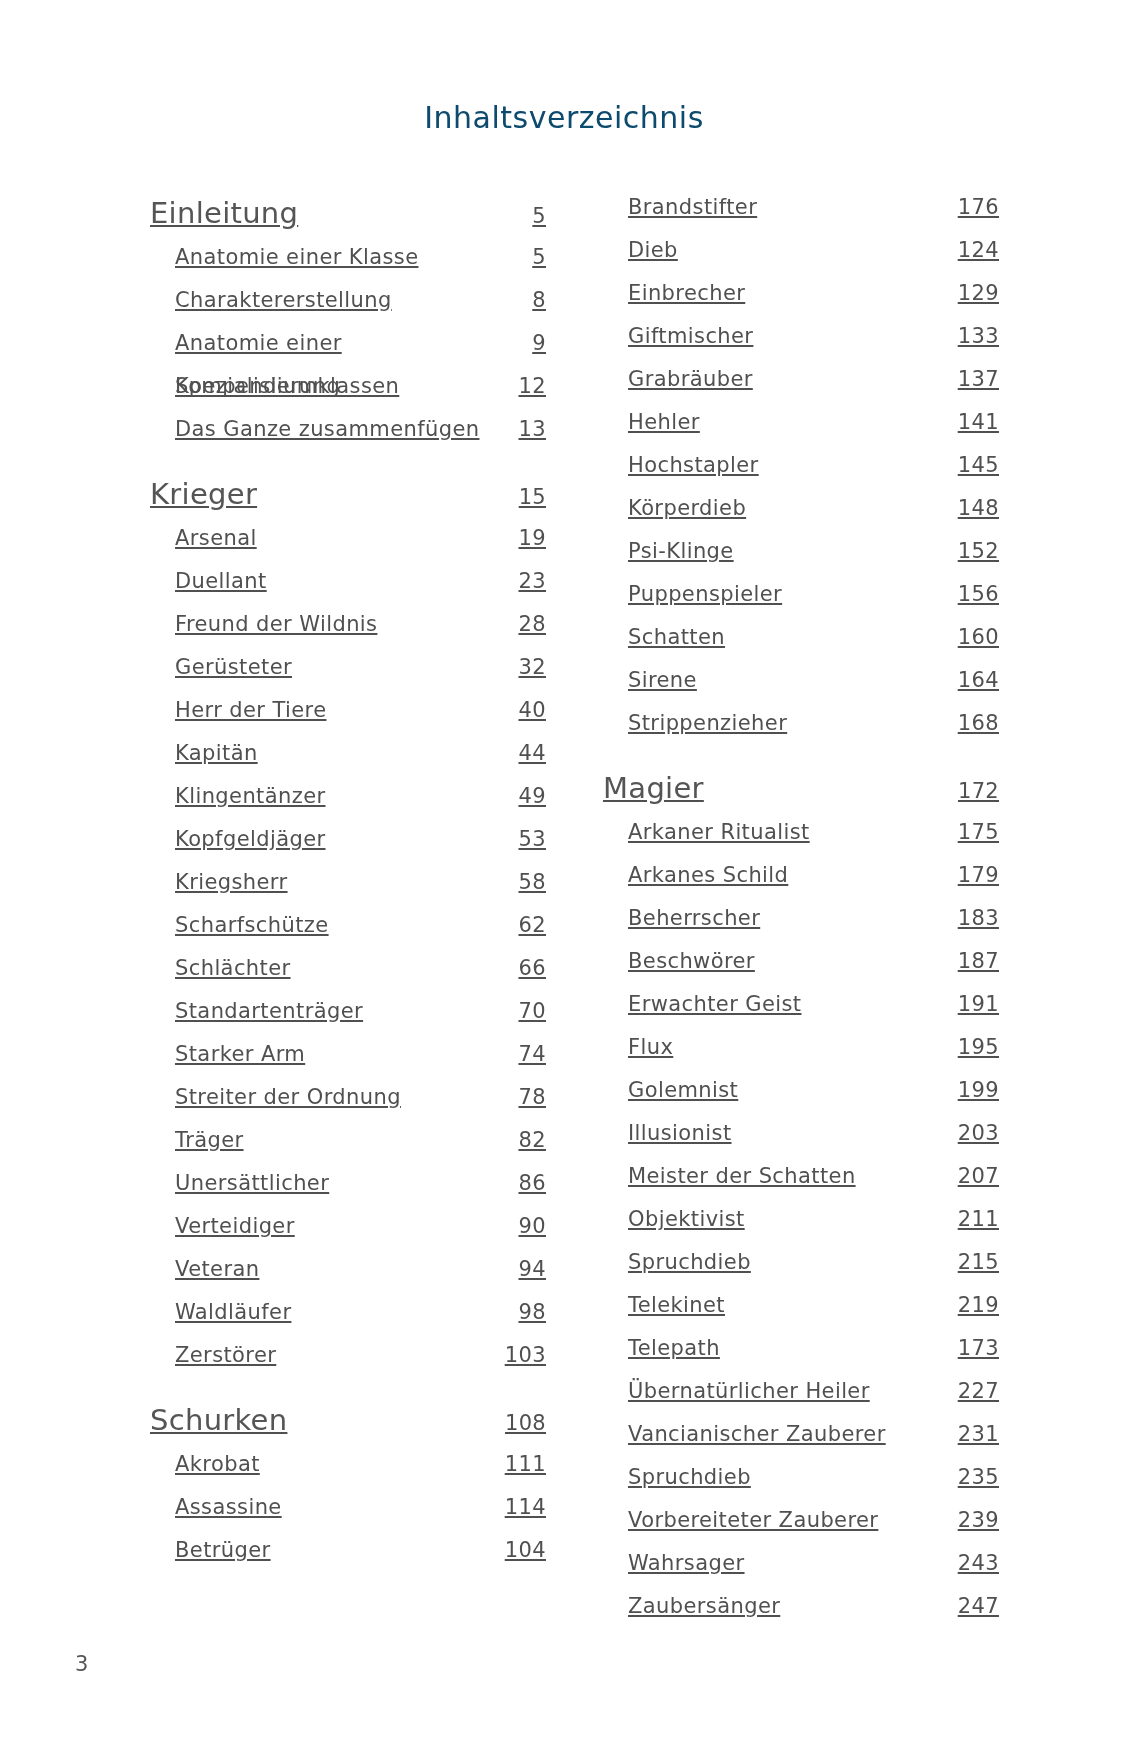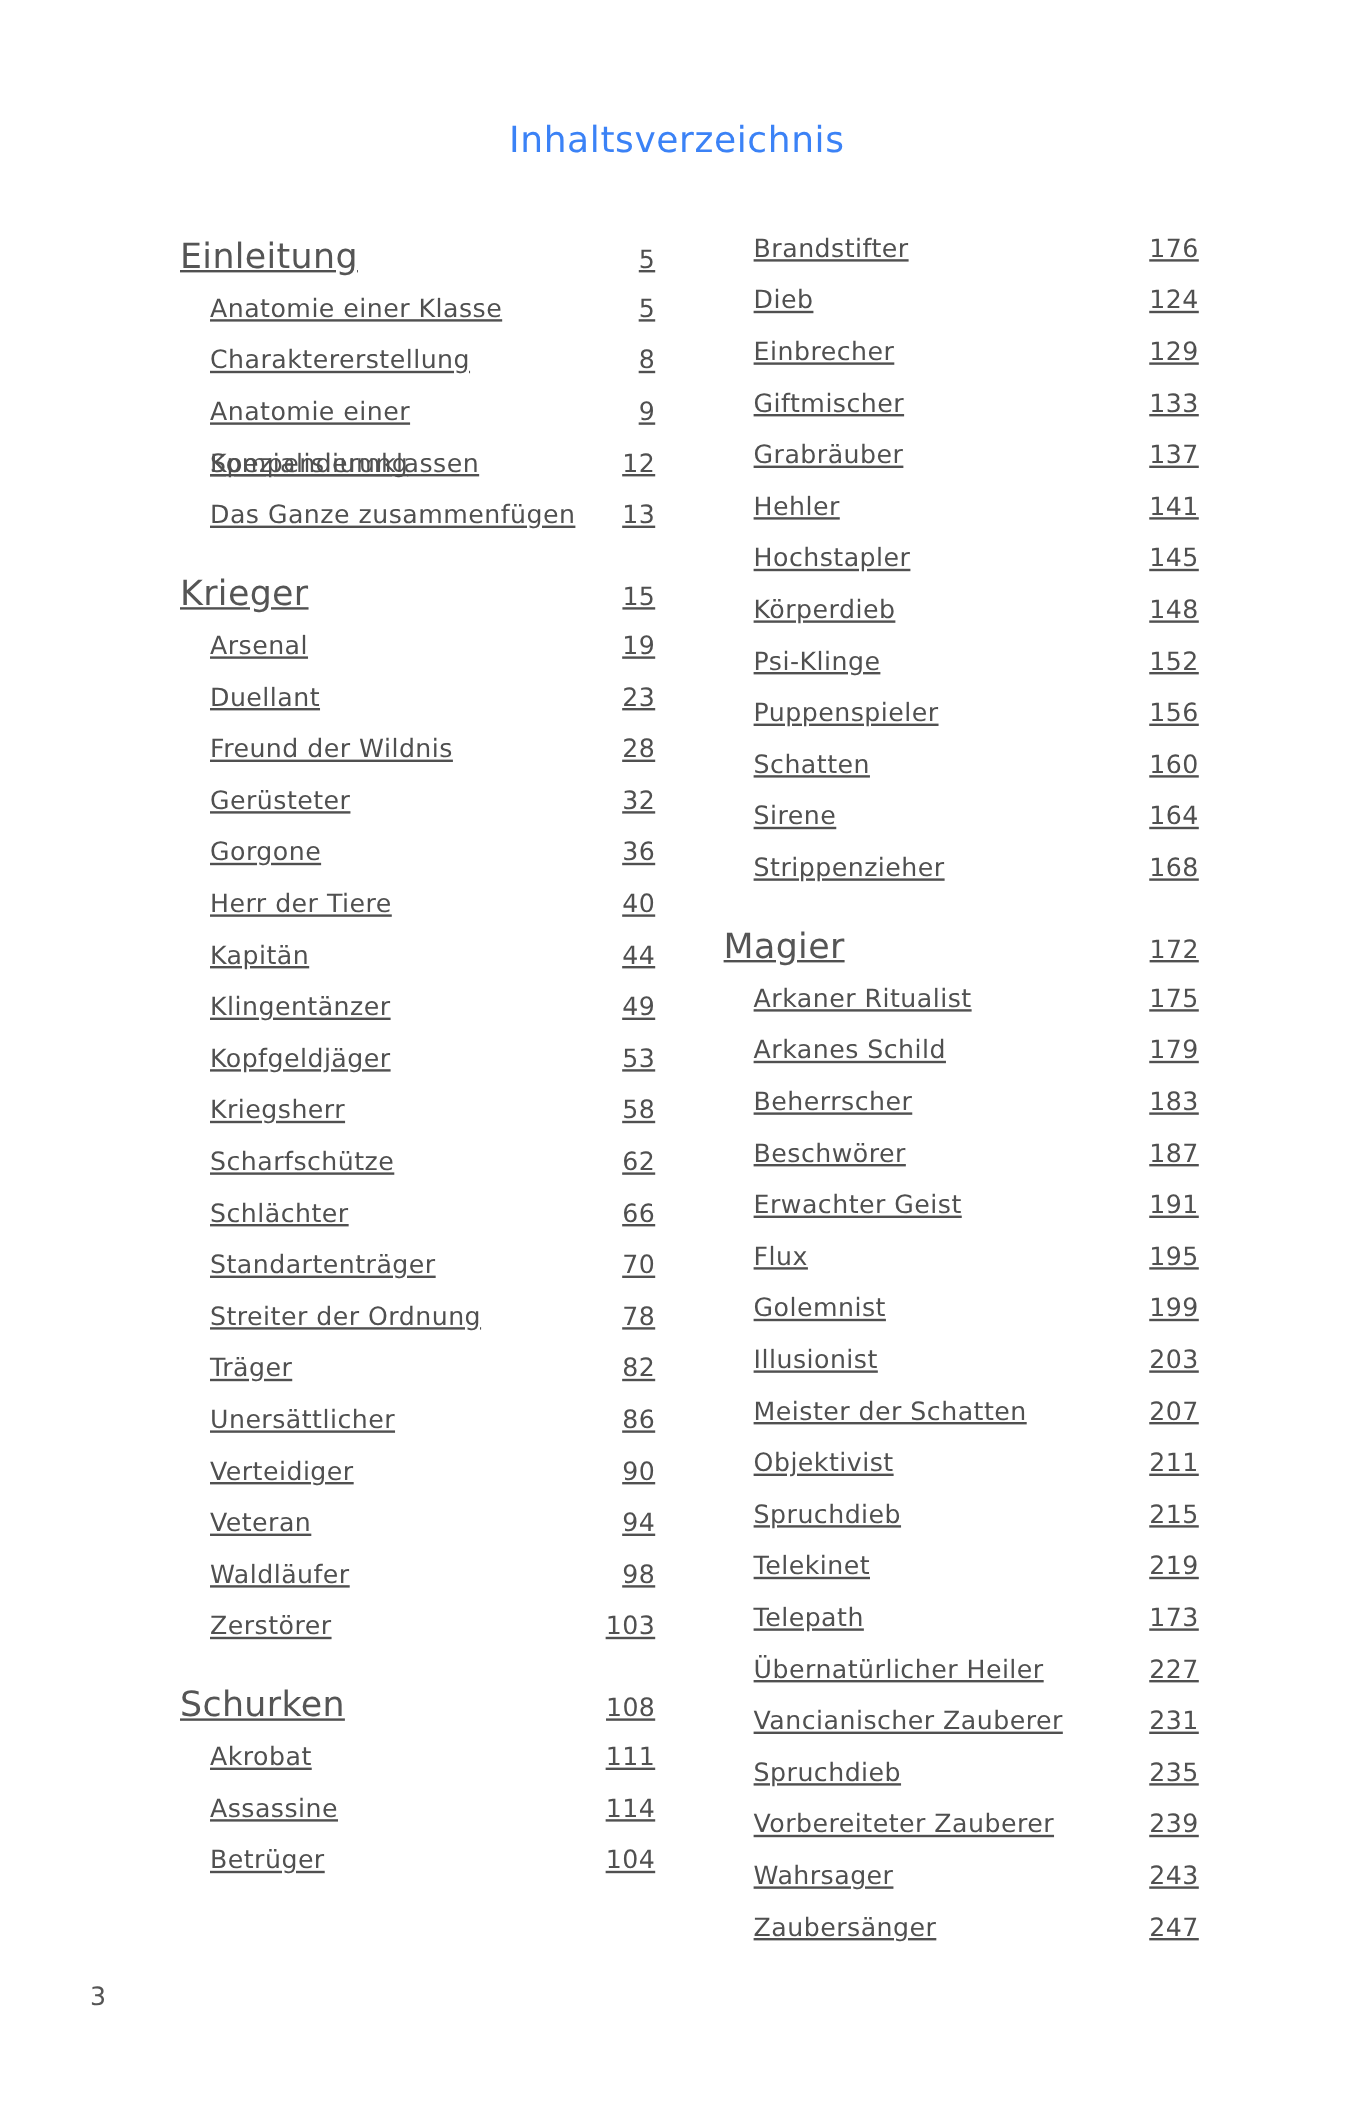--- a/index.html
+++ b/index.html
@@ -3,21 +3,21 @@
   <meta charset="utf-8">
   <style>
     html, body { margin: 0; padding: 0; }
     body {
       width: 1128px; height: 1754px; background: #ffffff;
       position: relative; overflow: hidden;
       font-family: "DejaVu Sans", sans-serif; color: #505050;
     }
     .title {
       position: absolute; top: 100px; left: 0; width: 1128px;
-      text-align: center; font-size: 30px; letter-spacing: 0.5px; color: #3b82f6;
+      text-align: center; font-size: 30px; letter-spacing: 0.5px; color: #0c4a6e;
     }
     .col { position: absolute; top: 190px; }
     .col.left { left: 150px; width: 396px; text-decoration: underline; }
     .col.right { left: 603px; width: 396px; top: 186px; text-decoration: underline; }
     .section { }
     .section + .section { margin-top: 20px; }
     .row {
       display: flex; justify-content: space-between; align-items: baseline;
       height: 43px; line-height: 43px;
     }
@@ -76,24 +76,20 @@
       </div>
       <div class="row item">
         <span class="label">Freund der Wildnis</span>
         <span class="num">28</span>
       </div>
       <div class="row item">
         <span class="label">Gerüsteter</span>
         <span class="num">32</span>
       </div>
       <div class="row item">
-        <span class="label">Gorgone</span>
-        <span class="num">36</span>
-      </div>
-      <div class="row item">
         <span class="label">Herr der Tiere</span>
         <span class="num">40</span>
       </div>
       <div class="row item">
         <span class="label">Kapitän</span>
         <span class="num">44</span>
       </div>
       <div class="row item">
         <span class="label">Klingentänzer</span>
         <span class="num">49</span>
@@ -110,20 +106,24 @@
         <span class="label">Scharfschütze</span>
         <span class="num">62</span>
       </div>
       <div class="row item">
         <span class="label">Schlächter</span>
         <span class="num">66</span>
       </div>
       <div class="row item">
         <span class="label">Standartenträger</span>
         <span class="num">70</span>
+      </div>
+      <div class="row item">
+        <span class="label">Starker Arm</span>
+        <span class="num">74</span>
       </div>
       <div class="row item">
         <span class="label">Streiter der Ordnung</span>
         <span class="num">78</span>
       </div>
       <div class="row item">
         <span class="label">Träger</span>
         <span class="num">82</span>
       </div>
       <div class="row item">

